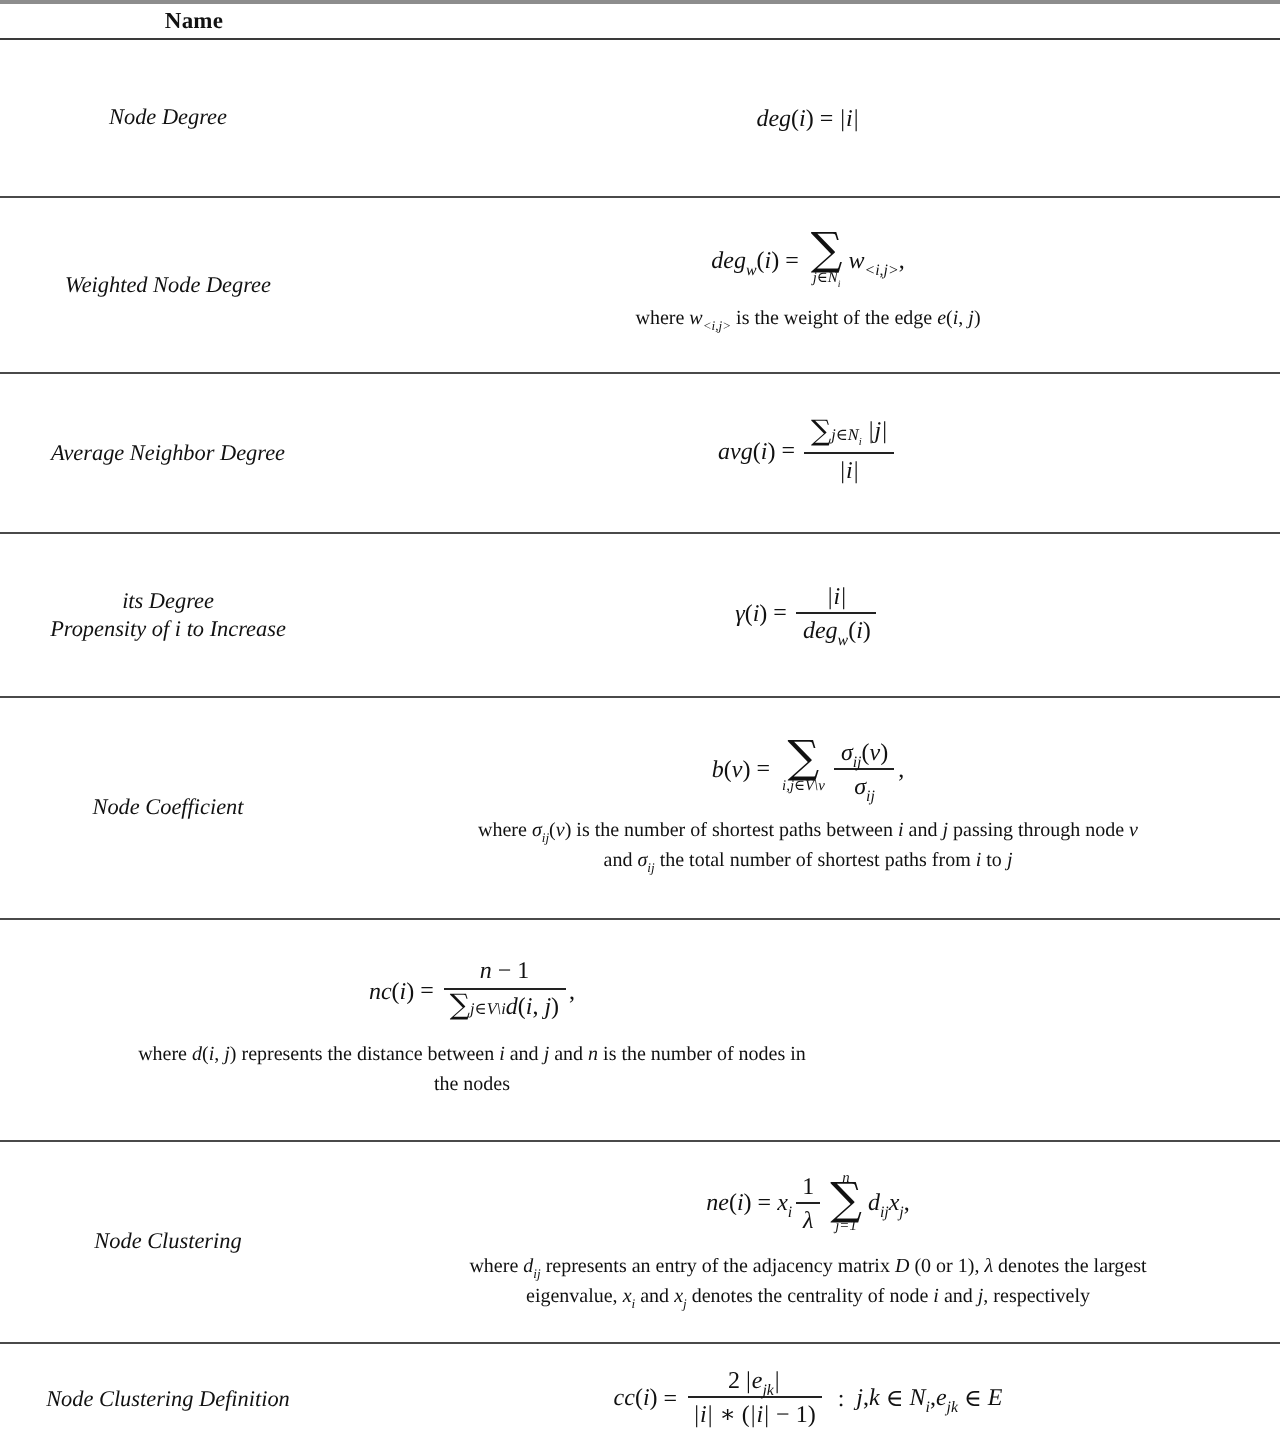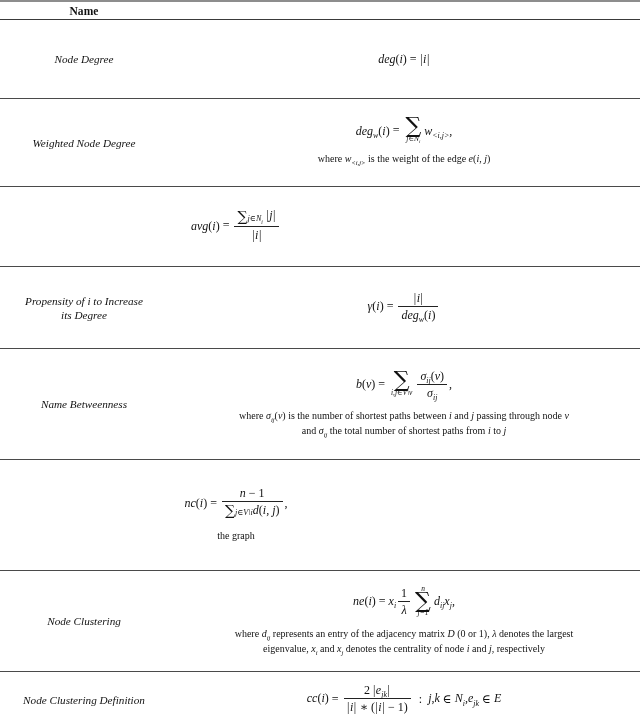--- a/index.html
+++ b/index.html
@@ -34,21 +34,21 @@
     display: flex;
     align-items: center;
     height: 17px;
   }
   .th {
     font-weight: bold;
     font-size: 11.5px;
     text-align: center;
     letter-spacing: .1px;
   }
-  .col-name   { width: 168px; flex: 0 0 168px; }
+  .col-name   { width: 168px; flex: 0 0 168px; margin-left: 13px; }
   .col-def    { width: 472px; flex: 0 0 472px; }
 
   
   .row {
     display: flex;
     align-items: center;
     box-sizing: border-box;
   }
   .cell-name {
     width: 168px;
@@ -205,65 +205,67 @@
       </div>
       <div class="note">
         <span>where </span><span class="mi">w</span><sub>&lt;i,j&gt;</sub><span> is the weight of the edge </span><span class="mi">e</span><span class="mo">(</span><span class="mi">i</span><span class="mo">,&nbsp;</span><span class="mi">j</span><span class="mo">)</span>
       </div>
     </div>
   </div>
 
   <div class="rule thin"></div>
 
   <div class="row h-r3">
+    <div class="cell-name">Average Neighbor Degree</div>
     <div class="cell-def">
       <div class="formula">
         <span class="mi">avg</span><span class="mo">(</span><span class="mi">i</span><span class="mo">)</span><span class="op">=</span><span class="frac"><span class="num"><span class="inlsum"><span class="sig">∑</span><span class="lim">j∈N<sub>i</sub></span></span>&nbsp;<span class="abs">|</span><span class="mi">j</span><span class="abs">|</span></span><span class="den"><span class="abs">|</span><span class="mi">i</span><span class="abs">|</span></span></span>
       </div>
     </div>
   </div>
 
   <div class="rule thin"></div>
 
   <div class="row h-r4">
     <div class="cell-name">
+      <div>its Degree</div>
       <div>Propensity of i to Increase</div>
-      <div>its Degree</div>
     </div>
     <div class="cell-def">
       <div class="formula">
         <span class="mi">γ</span><span class="mo">(</span><span class="mi">i</span><span class="mo">)</span><span class="op">=</span><span class="frac"><span class="num"><span class="abs">|</span><span class="mi">i</span><span class="abs">|</span></span><span class="den"><span class="mi">deg</span><sub>w</sub><span class="mo">(</span><span class="mi">i</span><span class="mo">)</span></span></span>
       </div>
     </div>
   </div>
 
   <div class="rule thin"></div>
 
   <div class="row h-r5">
-    <div class="cell-name">Name Betweenness</div>
+    <div class="cell-name">Node Coefficient</div>
     <div class="cell-def">
       <div class="formula">
         <span class="mi">b</span><span class="mo">(</span><span class="mi">v</span><span class="mo">)</span><span class="op">=</span><span class="bigsum"><span class="sig">∑</span><span class="lim-bot">i,j∈V\v</span></span><span class="frac"><span class="num"><span class="mi">σ</span><sub>ij</sub><span class="mo">(</span><span class="mi">v</span><span class="mo">)</span></span><span class="den"><span class="mi">σ</span><sub>ij</sub></span></span><span class="comma">,</span>
       </div>
       <div class="note">
         <div>where <span class="mi">σ</span><sub>ij</sub>(<span class="mi">v</span>) is the number of shortest paths between <span class="mi">i</span> and <span class="mi">j</span> passing through node <span class="mi">v</span></div>
         <div>and <span class="mi">σ</span><sub>ij</sub> the total number of shortest paths from <span class="mi">i</span> to <span class="mi">j</span></div>
       </div>
     </div>
   </div>
 
   <div class="rule thin"></div>
 
   <div class="row h-r6">
     <div class="cell-def">
       <div class="formula">
         <span class="mi">nc</span><span class="mo">(</span><span class="mi">i</span><span class="mo">)</span><span class="op">=</span><span class="frac"><span class="num"><span class="mi">n</span><span class="op">−</span><span class="mn">1</span></span><span class="den"><span class="inlsum"><span class="sig">∑</span><span class="lim">j∈V\i</span></span><span class="mi">d</span><span class="mo">(</span><span class="mi">i</span><span class="mo">,&nbsp;</span><span class="mi">j</span><span class="mo">)</span></span></span><span class="comma">,</span>
       </div>
       <div class="note">
-        <div>the graph</div>
+        <div>where <span class="mi">d</span>(<span class="mi">i</span>,&nbsp;<span class="mi">j</span>) represents the distance between <span class="mi">i</span> and <span class="mi">j</span> and <span class="mi">n</span> is the number of nodes in</div>
+        <div>the nodes</div>
       </div>
     </div>
   </div>
 
   <div class="rule thin"></div>
 
   <div class="row h-r7">
     <div class="cell-name">Node Clustering</div>
     <div class="cell-def">
       <div class="formula">

